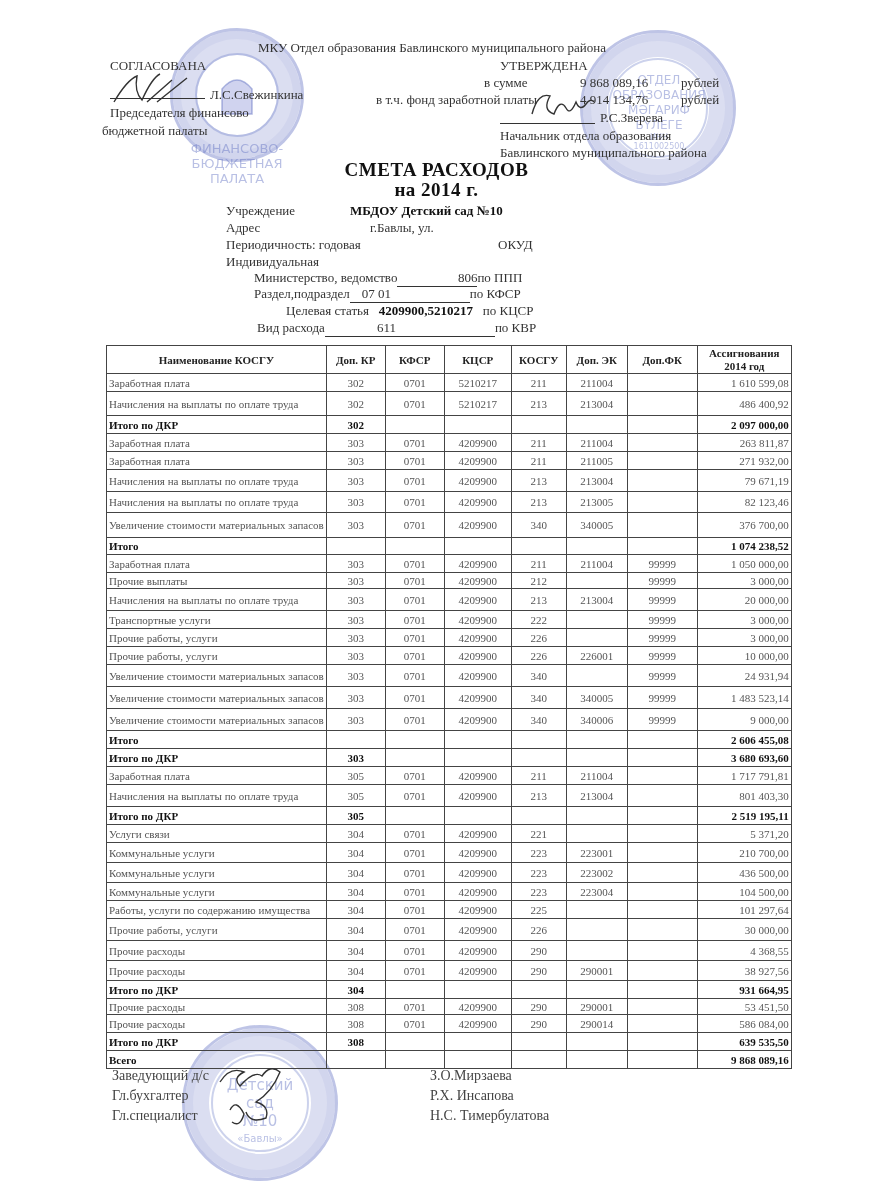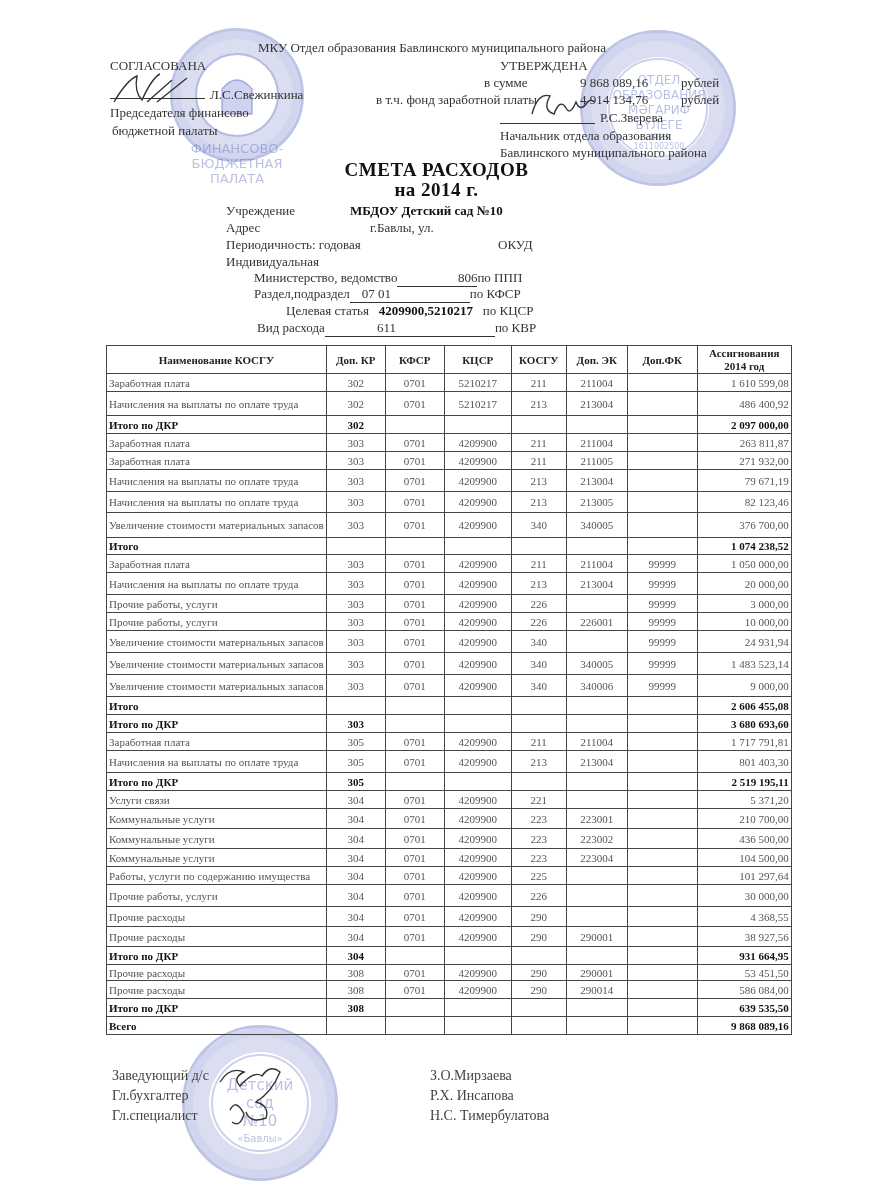--- a/index.html
+++ b/index.html
@@ -58,21 +58,21 @@
 
 <div class="abs t13" style="left:258px;top:40px;">МКУ Отдел образования  Бавлинского муниципального района</div>
 
 <div class="abs t13" style="left:110px;top:58px;">СОГЛАСОВАНА</div>
 <svg class="sig" style="left:112px;top:72px;" width="95" height="34" viewBox="0 0 95 34">
   <path d="M2 30 Q15 8 25 4 Q22 20 30 28 Q40 6 48 2 M35 30 L60 8 M45 30 L75 6" stroke="#333" stroke-width="1.4" fill="none"></path>
 </svg>
 <div class="abs" style="left:110px;top:98px;width:95px;border-bottom:1px solid #333;"></div>
 <div class="abs t13" style="left:210px;top:87px;">Л.С.Свежинкина</div>
 <div class="abs t13" style="left:110px;top:105px;">Председателя финансово</div>
-<div class="abs t13" style="left:112px;top:123px;">бюджетной палаты</div>
+<div class="abs t13" style="left:102px;top:123px;">бюджетной палаты</div>
 
 <div class="abs t13" style="left:500px;top:58px;">УТВЕРЖДЕНА</div>
 <div class="abs t13" style="left:484px;top:75px;">в сумме</div>
 <div class="abs t13" style="left:580px;top:75px;">9 868 089,16</div>
 <div class="abs t13" style="left:681px;top:75px;">рублей</div>
 <div class="abs t13" style="left:376px;top:92px;">в т.ч. фонд заработной платы</div>
 <div class="abs t13" style="left:580px;top:92px;">4 914 134,76</div>
 <div class="abs t13" style="left:681px;top:92px;">рублей</div>
 <svg class="sig" style="left:528px;top:88px;" width="70" height="34" viewBox="0 0 70 34">
   <path d="M4 26 Q10 4 22 8 Q14 22 26 26 Q32 10 38 20 Q42 28 48 14 Q52 24 58 16 Q62 10 66 14" stroke="#333" stroke-width="1.4" fill="none"></path>
@@ -223,29 +223,49 @@
       <tr style="height: 18px;">
         <td class="name">Заработная плата</td>
         <td class="c">303</td>
         <td class="c">0701</td>
         <td class="c">4209900</td>
         <td class="c">211</td>
         <td class="c">211004</td>
         <td class="c">99999</td>
         <td class="r">1 050 000,00</td>
       </tr>
+      <tr style="height: 16px;">
+        <td class="name">Прочие выплаты</td>
+        <td class="c">303</td>
+        <td class="c">0701</td>
+        <td class="c">4209900</td>
+        <td class="c">212</td>
+        <td class="c"></td>
+        <td class="c">99999</td>
+        <td class="r">3 000,00</td>
+      </tr>
       <tr style="height: 22px;">
         <td class="name">Начисления на выплаты по оплате труда</td>
         <td class="c">303</td>
         <td class="c">0701</td>
         <td class="c">4209900</td>
         <td class="c">213</td>
         <td class="c">213004</td>
         <td class="c">99999</td>
         <td class="r">20 000,00</td>
+      </tr>
+      <tr style="height: 18px;">
+        <td class="name">Транспортные услуги</td>
+        <td class="c">303</td>
+        <td class="c">0701</td>
+        <td class="c">4209900</td>
+        <td class="c">222</td>
+        <td class="c"></td>
+        <td class="c">99999</td>
+        <td class="r">3 000,00</td>
       </tr>
       <tr style="height: 18px;">
         <td class="name">Прочие работы, услуги</td>
         <td class="c">303</td>
         <td class="c">0701</td>
         <td class="c">4209900</td>
         <td class="c">226</td>
         <td class="c"></td>
         <td class="c">99999</td>
         <td class="r">3 000,00</td>

